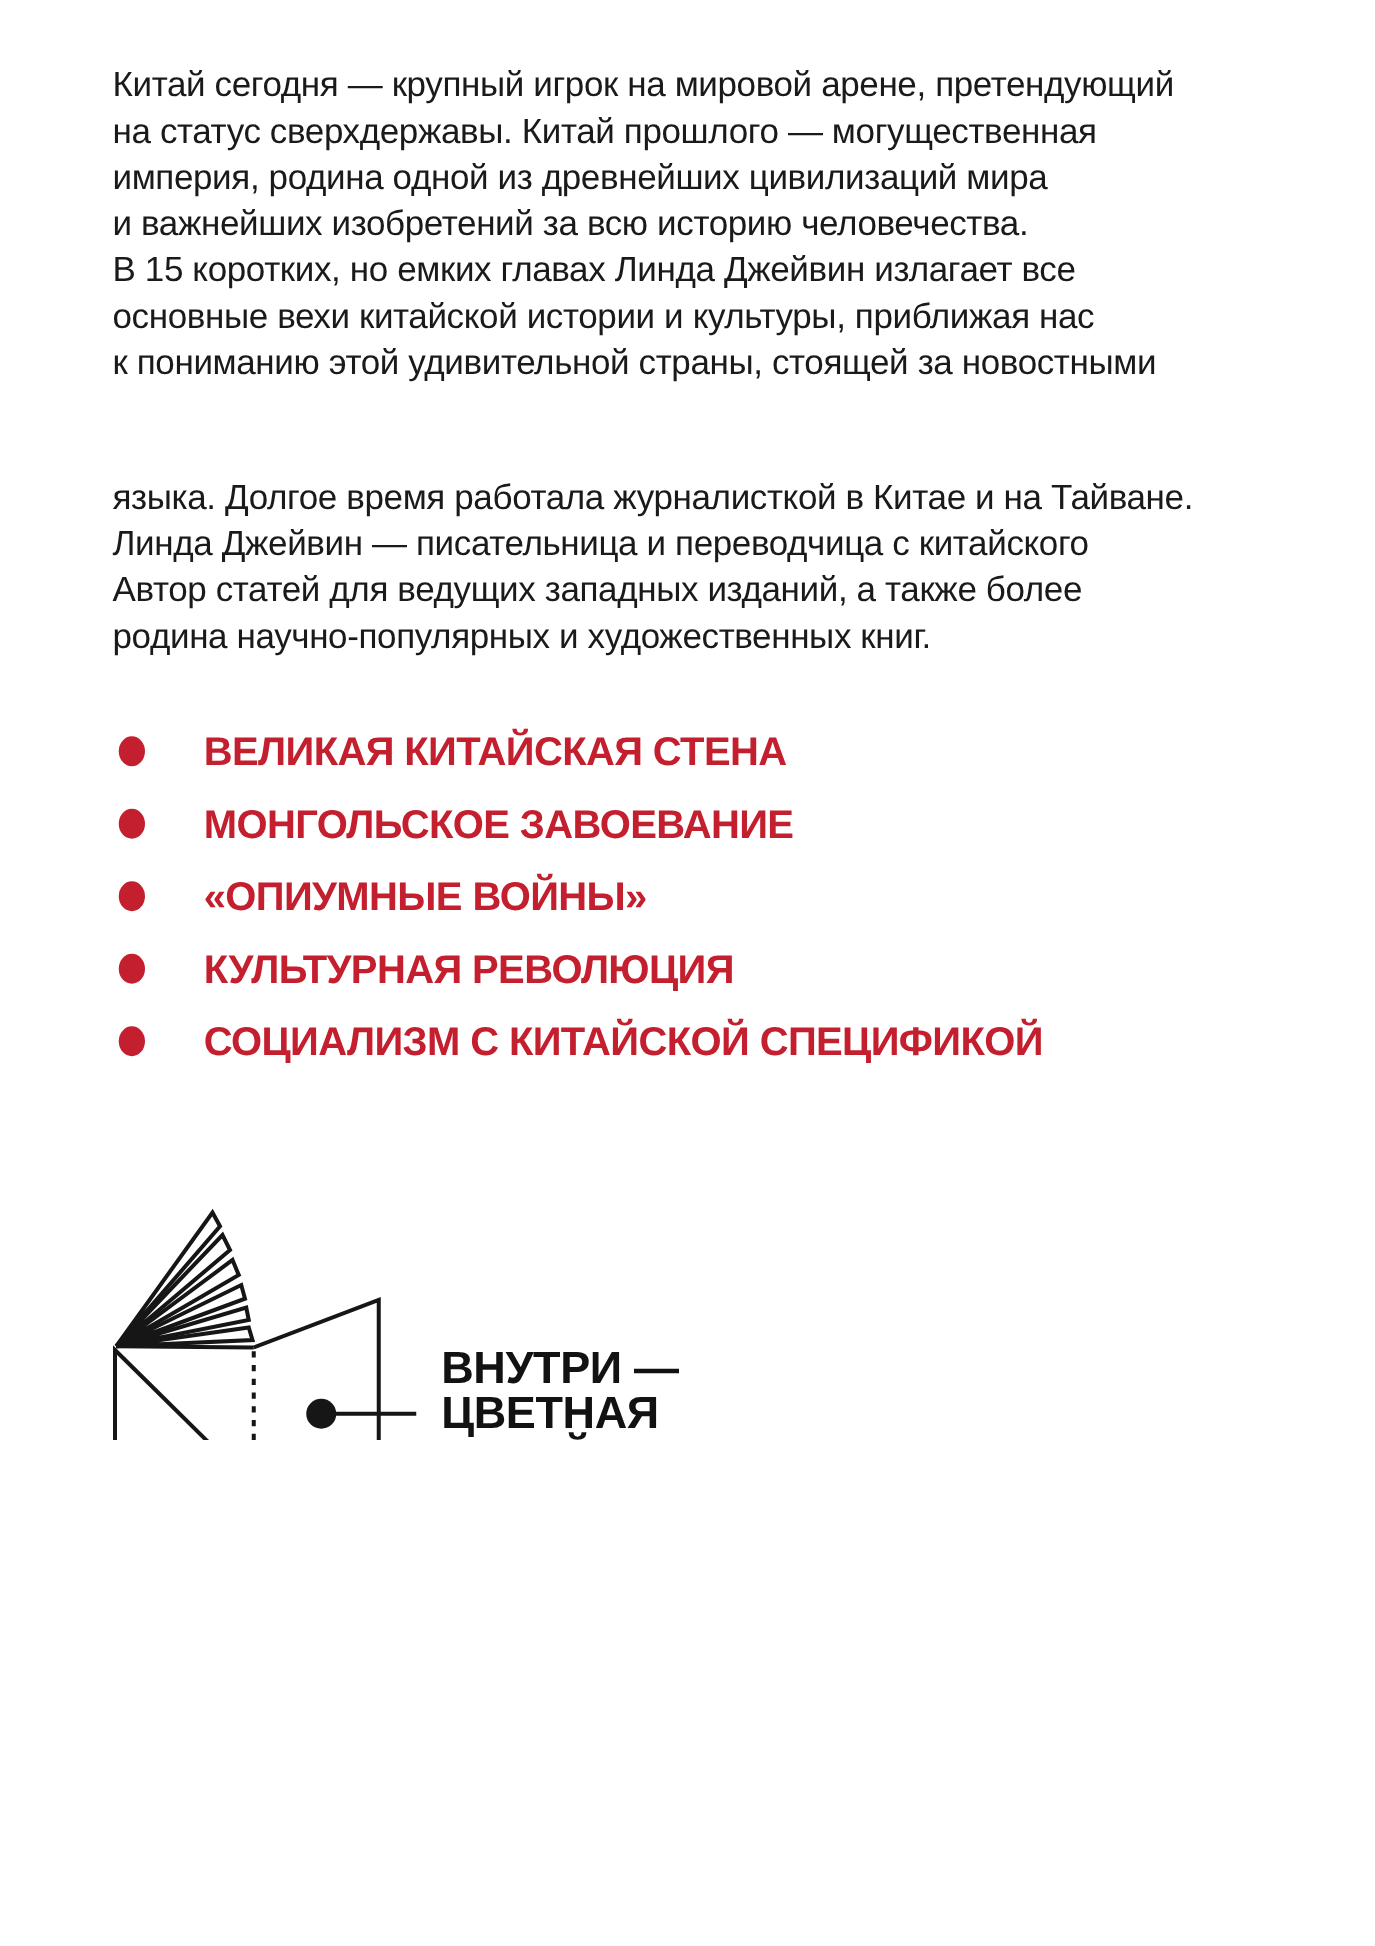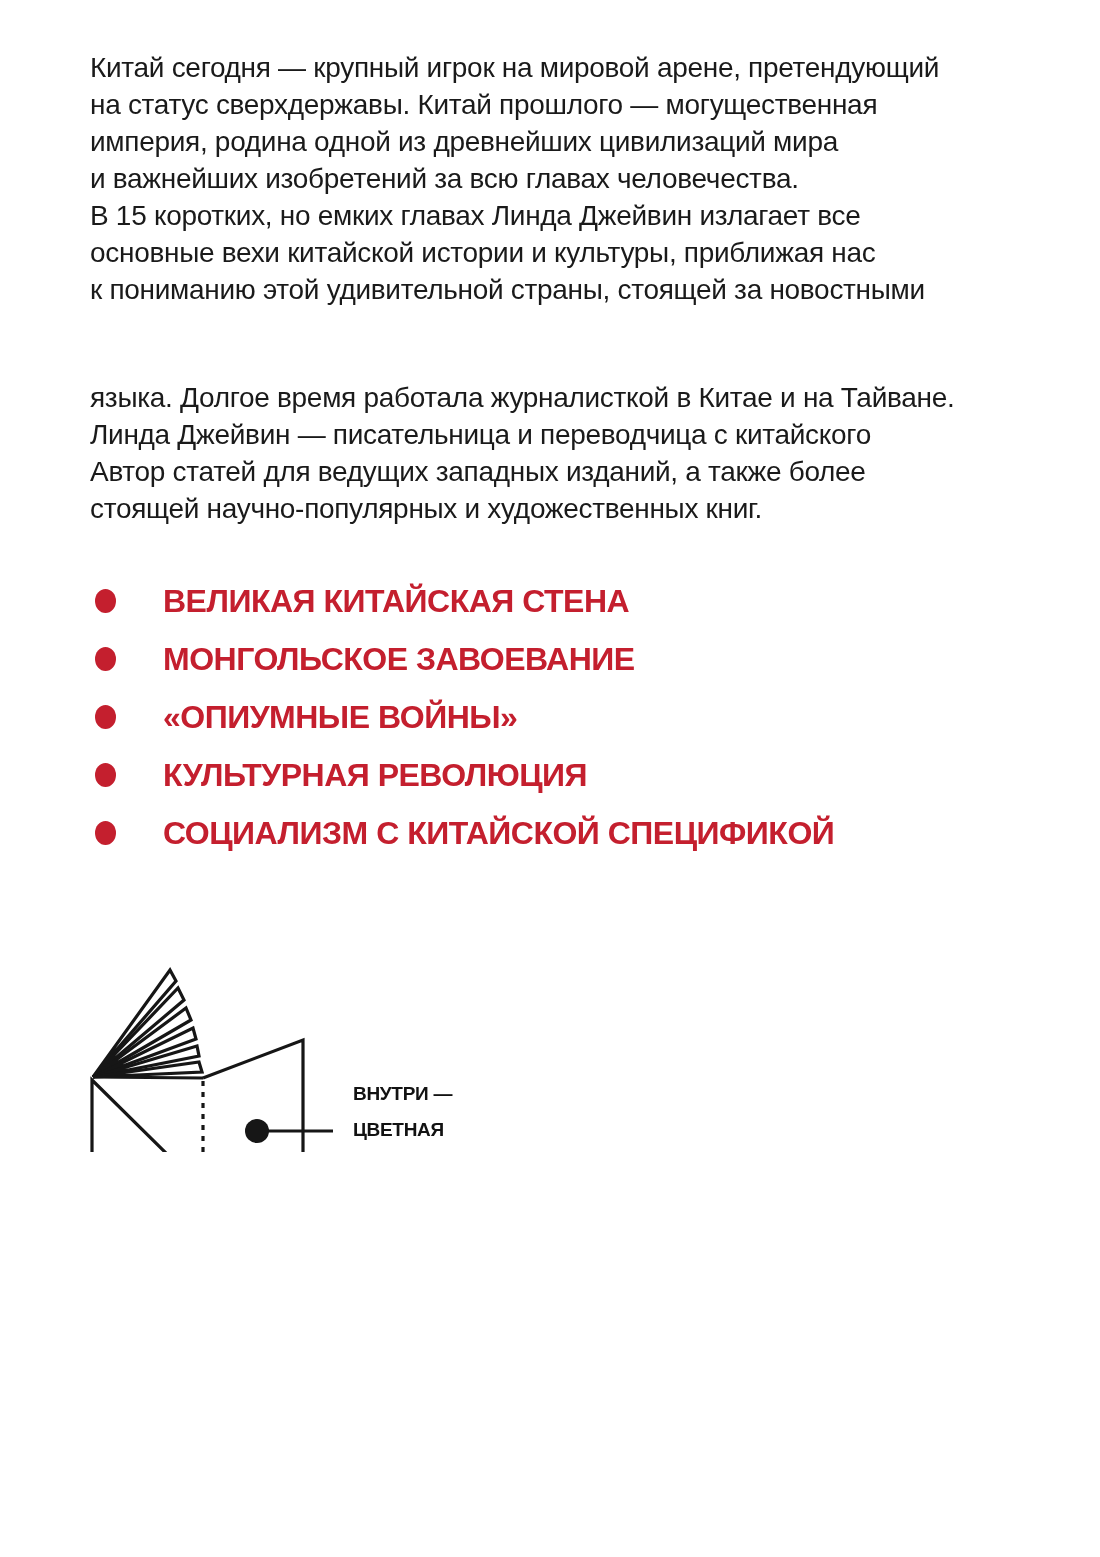--- a/index.html
+++ b/index.html
@@ -23,21 +23,21 @@
   .topic-row{display:flex;align-items:center;height:58px;gap:28px;}
   .bullet{width:21px;height:24px;border-radius:50%;background:#c41f2e;
           margin-right:19px;flex:0 0 auto;}
   .topic-text{font-size:32px;font-weight:bold;color:#c41f2e;
               letter-spacing:-0.5px;white-space:nowrap;}
 
   
   .illu{position:absolute;left:80px;top:955px;}
 
   
-  .note{position:absolute;left:353px;top:1076px;font-size:19px;font-weight:bold;
+  .note{position:absolute;left:353px;top:1076px;font-size:36px;font-weight:bold;
         line-height:36px;color:#121212;letter-spacing:-0.3px;}
 
   
   .barcode{position:absolute;left:83px;top:1345px;width:300px;height:150px;}
   .bc-digits{position:absolute;font-family:"DejaVu Sans Mono", monospace;
              font-size:23px;color:#000;top:119px;}
   .bc-first{left:-24px;}
   .bc-g1{left:8px;width:102px;text-align:center;letter-spacing:4px;margin-left:24px;}
   .bc-g2{left:122px;width:102px;text-align:center;letter-spacing:4px;}
   .bc-addon-text{position:absolute;left:244px;top:-4px;width:52px;
@@ -67,31 +67,31 @@
 </style>
 </head>
 <body>
 
 <div class="page">
 
   <div class="para" id="blurb">
     <div class="para-line">Китай сегодня — крупный игрок на мировой арене, претендующий</div>
     <div class="para-line">на статус сверхдержавы. Китай прошлого — могущественная</div>
     <div class="para-line">империя, родина одной из древнейших цивилизаций мира</div>
-    <div class="para-line">и важнейших изобретений за всю главах человечества.</div>
+    <div class="para-line">и важнейших изобретений за всю историю человечества.</div>
     <div class="para-line">В 15 коротких, но емких главах Линда Джейвин излагает все</div>
     <div class="para-line">основные вехи китайской истории и культуры, приближая нас</div>
     <div class="para-line">к пониманию этой удивительной страны, стоящей за новостными</div>
   </div>
 
   <div class="para" id="author">
     <div class="para-line">языка. Долгое время работала журналисткой в Китае и на Тайване.</div>
     <div class="para-line">Линда Джейвин — писательница и переводчица с китайского</div>
     <div class="para-line">Автор статей для ведущих западных изданий, а также более</div>
-    <div class="para-line">стоящей научно-популярных и художественных книг.</div>
+    <div class="para-line">родина научно-популярных и художественных книг.</div>
   </div>
 
   <div class="topics">
     <div class="topic-row">
       <span class="bullet"></span>
       <span class="topic-text">ВЕЛИКАЯ КИТАЙСКАЯ СТЕНА</span>
     </div>
     <div class="topic-row">
       <span class="bullet"></span>
       <span class="topic-text">МОНГОЛЬСКОЕ ЗАВОЕВАНИЕ</span>

